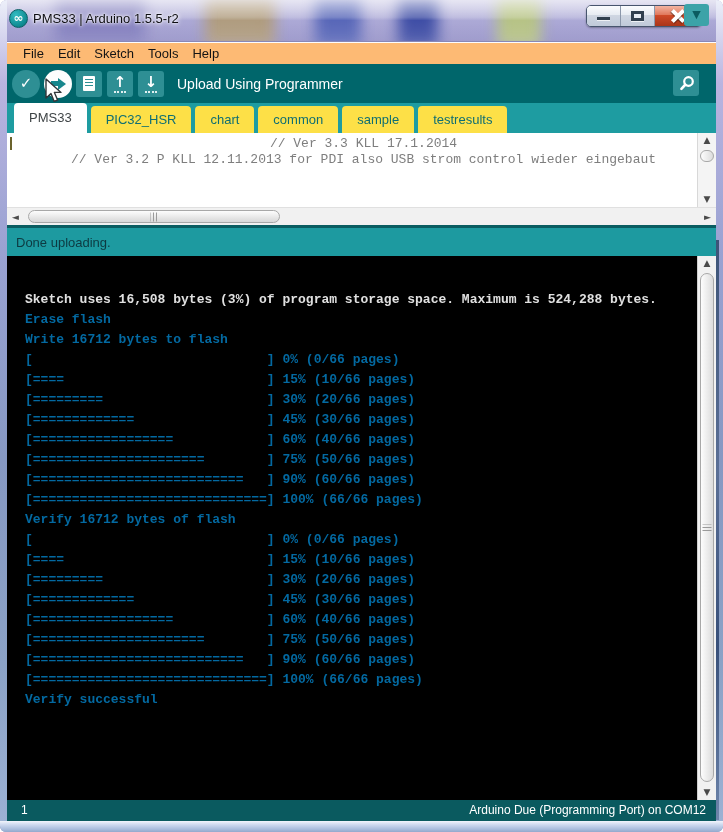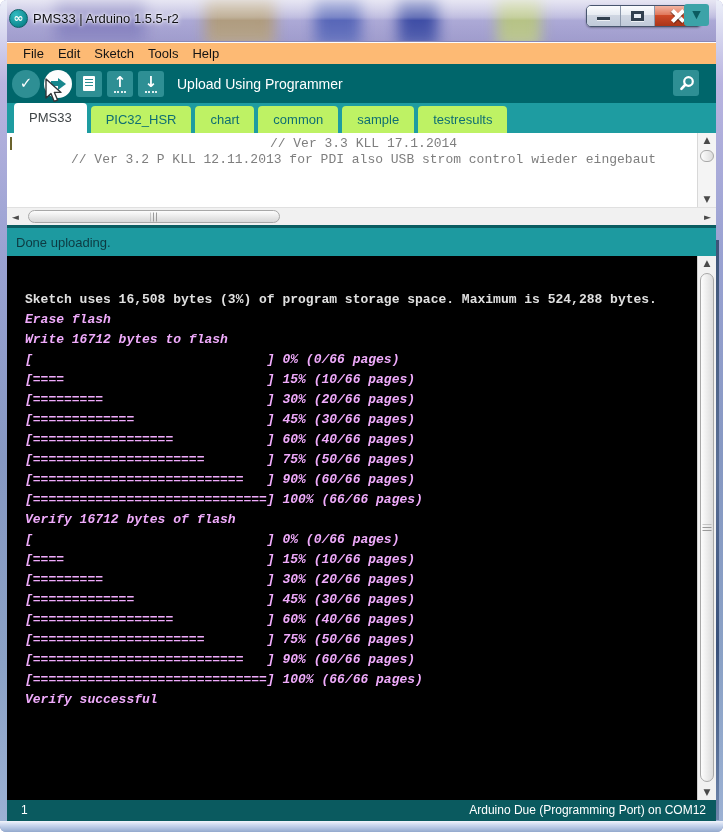--- a/index.html
+++ b/index.html
@@ -68,21 +68,21 @@
   .doc-icon{width:12px;height:15px;background:#fff;border-radius:1px;position:relative;}
   .doc-icon::before{content:"";position:absolute;left:2px;top:3px;right:2px;height:9px;
       background:repeating-linear-gradient(180deg,#2e8f94 0 1px,transparent 1px 3px);}
   .tb-label{color:#fff;font-size:14px;margin-left:8px;}
   .serial-btn{position:absolute;right:17px;top:6px;width:26px;height:26px;border-radius:3px;background:#2e8f94;
       display:flex;align-items:center;justify-content:center;cursor:pointer;}
 
   
   .tabstrip{position:absolute;top:103px;left:7px;right:7px;height:30px;background:#1e9ca1;
       display:flex;align-items:flex-end;padding-left:7px;}
-  .tab{height:27px;padding:0 15px;margin-right:4px;border-radius:4px 4px 0 0;background:#bef264;
+  .tab{height:27px;padding:0 15px;margin-right:4px;border-radius:4px 4px 0 0;background:#fde047;
       font-size:13px;line-height:27px;color:#0f6e73;cursor:pointer;white-space:nowrap;}
   .tab.active{height:30px;line-height:30px;background:#fff;color:#3f4446;}
   .tab-dd{position:absolute;right:14px;top:4px;width:25px;height:22px;border-radius:3px;background:#3ca3a8;
       text-align:center;cursor:pointer;}
   .tab-dd span{color:#0b5c60;font:bold 11px/22px "DejaVu Sans",sans-serif;}
 
   
   .editor{position:absolute;top:133px;left:7px;right:7px;height:74px;background:#fff;overflow:hidden;}
   .code-line{font:13px/16px "Liberation Mono",monospace;color:#7e7e7e;white-space:pre;padding-left:4px;}
   .editor-pad{padding-top:3px;text-align:center;}
@@ -106,21 +106,21 @@
   .hs-grip{position:absolute;left:50%;top:50%;transform:translate(-50%,-50%);width:7px;height:9px;
       background:repeating-linear-gradient(90deg,#9a9a9a 0 1px,transparent 1px 3px);}
 
   
   .statusbar{position:absolute;top:225px;left:7px;right:7px;height:31px;background:#1d9aa0;
       border-top:3px solid #0a5d61;}
   .status-text{font-size:13px;color:#0d3a41;margin:7px 0 0 9px;}
   .console{position:absolute;top:256px;left:7px;right:7px;bottom:32px;background:#000;
       padding:34px 0 0 18px;overflow:hidden;}
   .console-line{font:bold 13px/20px "Liberation Mono",monospace;white-space:pre;color:#e0e0e0;}
-  .console-line.red{color:#f0abfc;font-style:italic;}
+  .console-line.red{color:#0369a1;}
   .footer{position:absolute;left:7px;right:7px;bottom:11px;height:21px;background:#0a5a5f;color:#fff;}
   .foot-left{position:absolute;left:14px;top:0;font-size:12px;line-height:21px;}
   .foot-right{position:absolute;right:10px;top:0;font-size:12px;line-height:21px;}
 
   .cursor-svg{position:absolute;left:44px;top:78px;z-index:50;pointer-events:none;}
 </style>
 </head>
 <body>
 
 <div class="frame">

